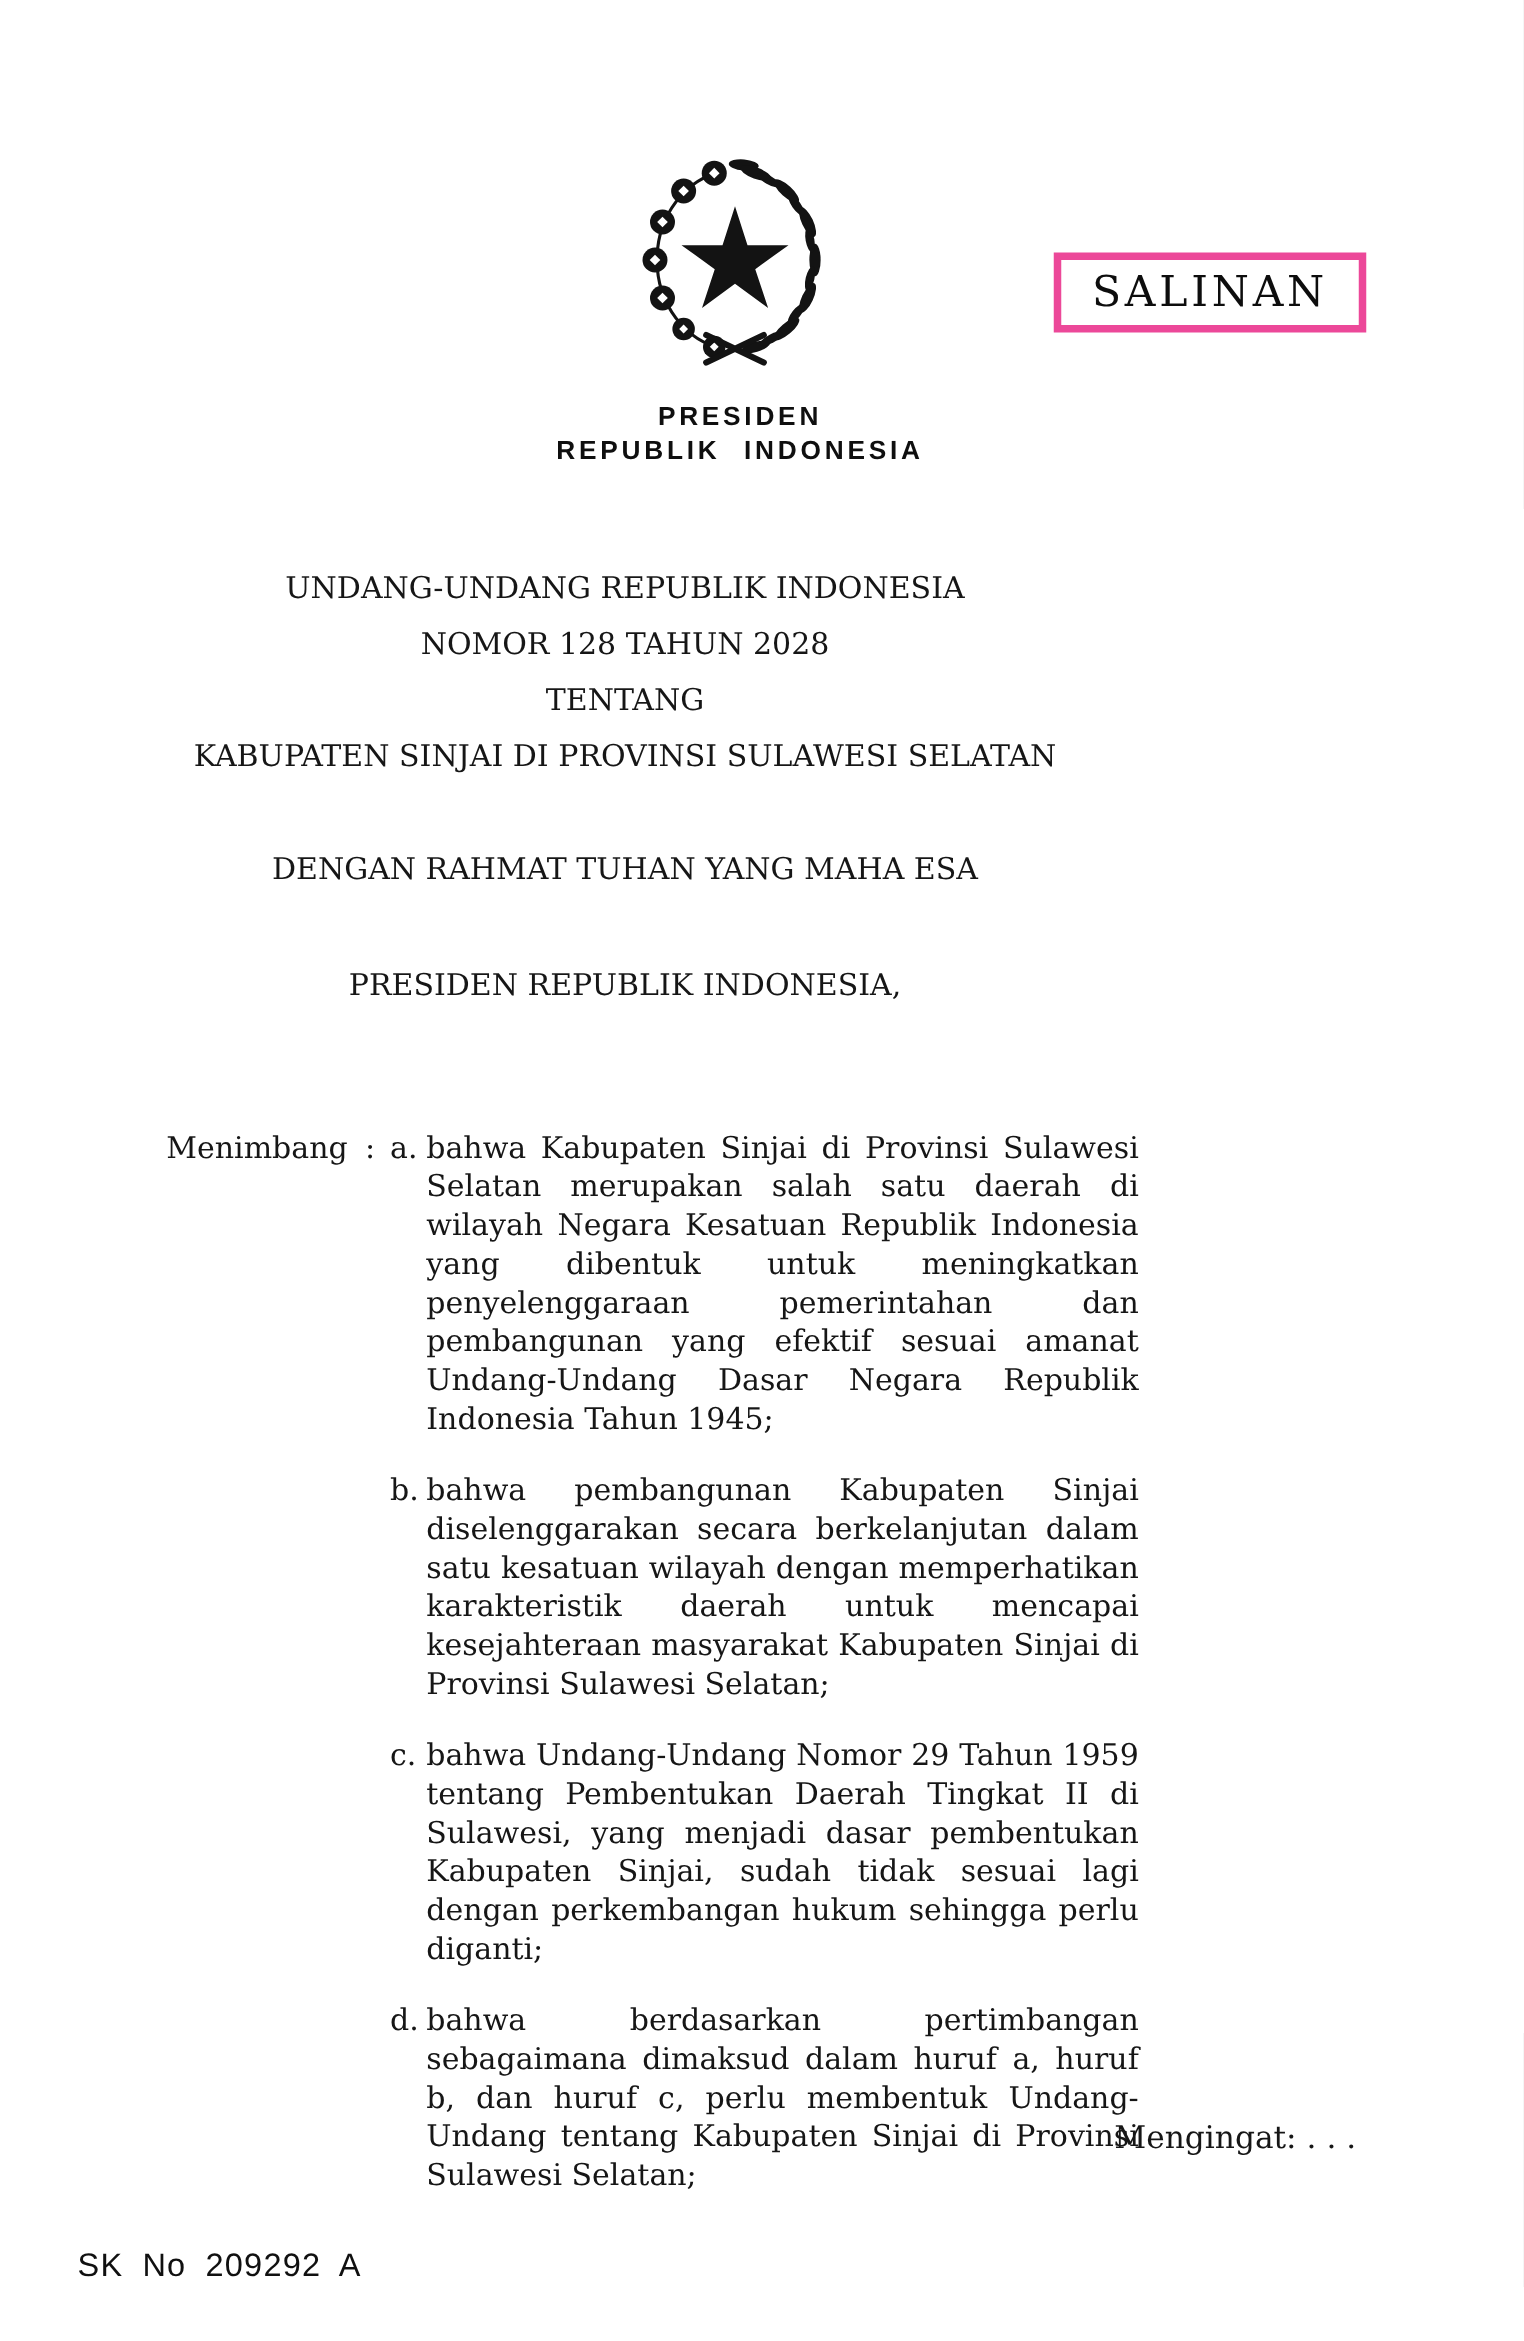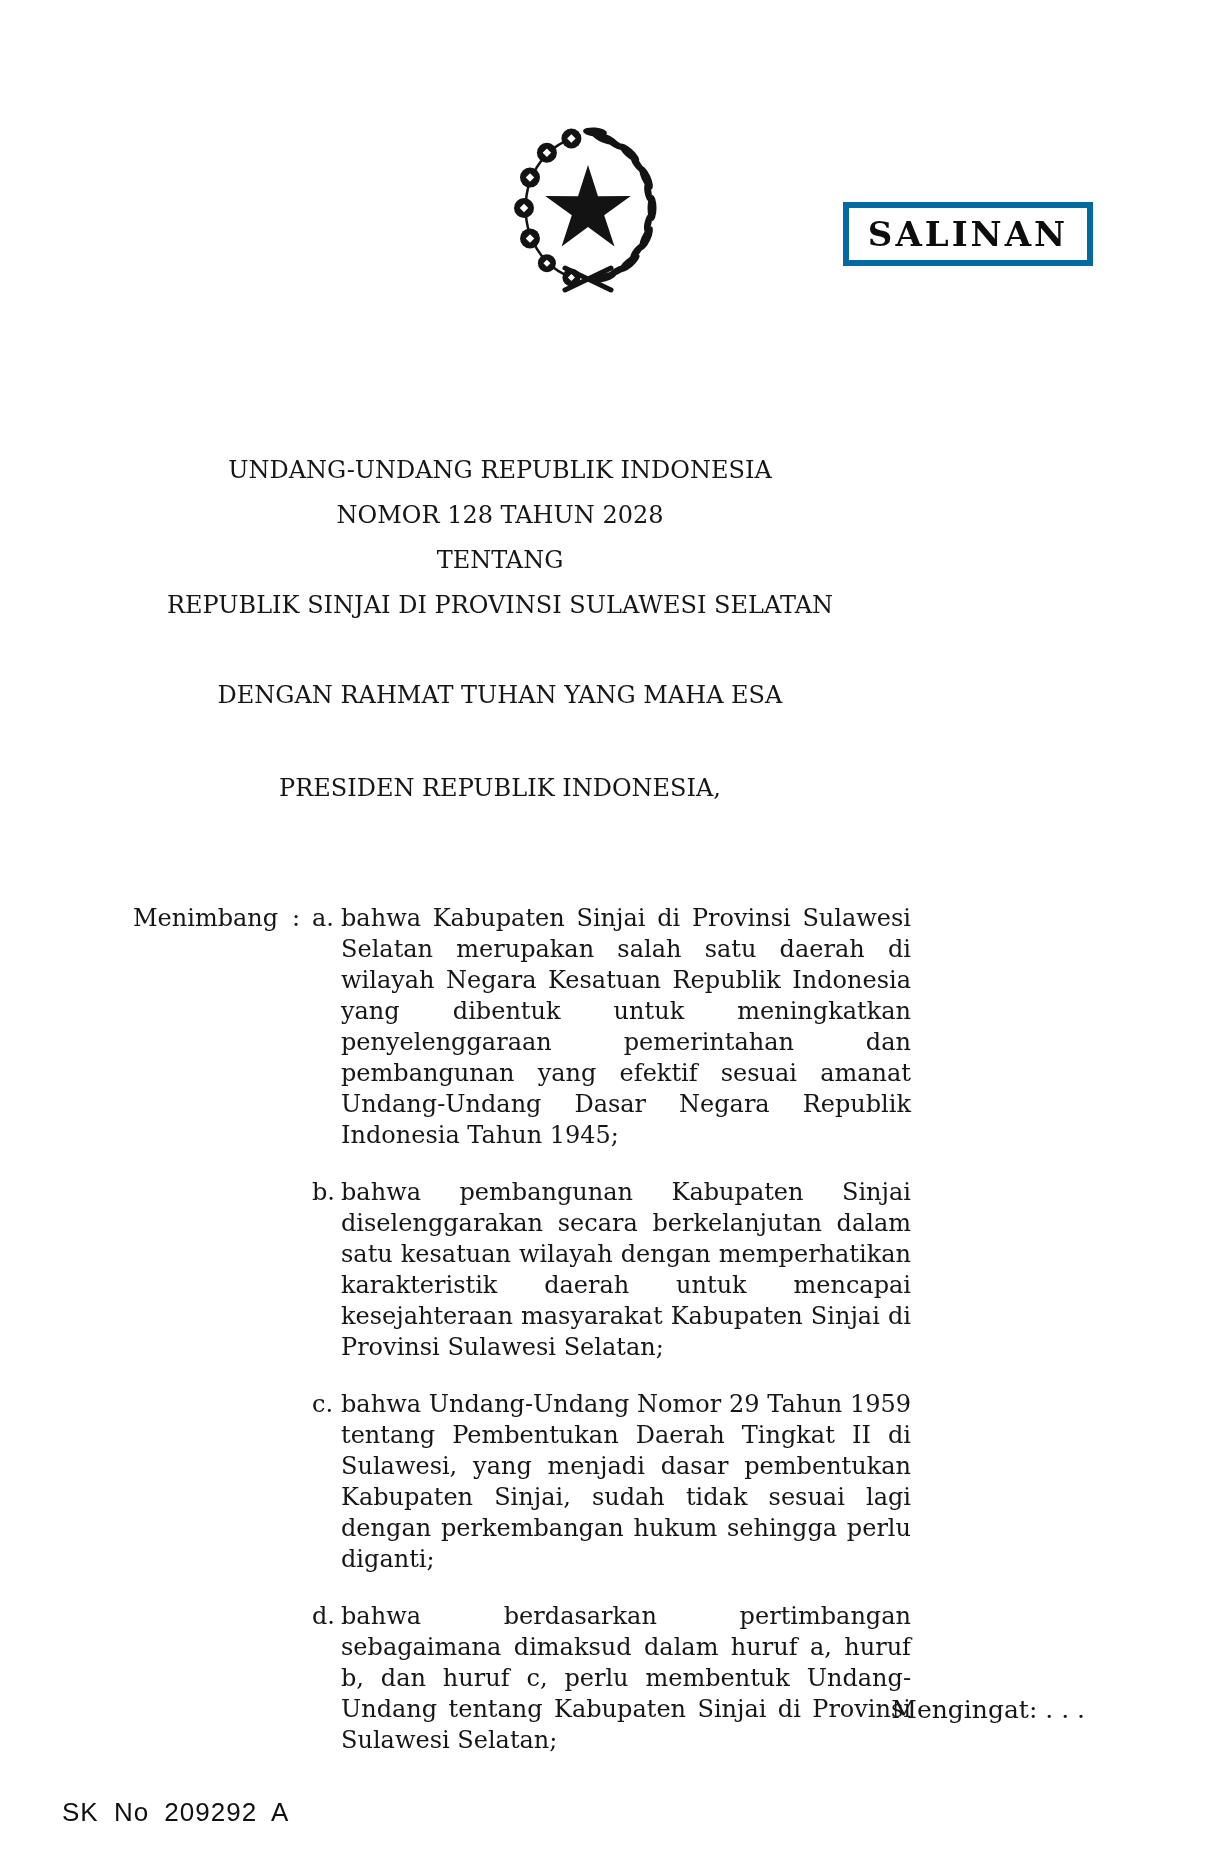--- a/index.html
+++ b/index.html
@@ -45,25 +45,25 @@
   }
 
   
   .salinan {
     position: absolute;
     left: 843px;
     top: 202px;
     width: 250px;
     height: 64px;
     box-sizing: border-box;
-    border: 6px solid #0369a1;
+    border: 6px solid #ec4899;
     display: flex;
     align-items: center;
     justify-content: center;
-    font-weight: 700;
+    font-weight: 400;
     font-size: 34px;
     letter-spacing: 3px;
     color: #0d0d0d;
   }
 
   
   .title-block {
     position: absolute;
     left: 150px;
     top: 458px;
@@ -172,30 +172,34 @@
         <ellipse cx="141" cy="74" rx="10" ry="3.5" transform="rotate(80 141 74)"></ellipse>
         <ellipse cx="141" cy="105" rx="10" ry="3.5" transform="rotate(103 141 105)"></ellipse>
         <ellipse cx="130" cy="133" rx="10" ry="3.5" transform="rotate(128 130 133)"></ellipse>
         <ellipse cx="110" cy="153" rx="10" ry="3.5" transform="rotate(152 110 153)"></ellipse>
       </g>
 
       <path d="M 58 172 L 104 150 M 58 150 L 104 172" fill="none" stroke="#131313" stroke-width="5" stroke-linecap="round"></path>
     </g>
   </svg>
 
+  <div class="letterhead-text">
+    <div class="letterhead-line1">PRESIDEN</div>
+    <div class="letterhead-line2">REPUBLIK INDONESIA</div>
+  </div>
 
   <div class="salinan">
     <span>SALINAN</span>
   </div>
 
   <div class="title-block">
     <div class="title-line">UNDANG-UNDANG REPUBLIK INDONESIA</div>
     <div class="title-line">NOMOR 128 TAHUN 2028</div>
     <div class="title-line">TENTANG</div>
-    <div class="title-line">REPUBLIK SINJAI DI PROVINSI SULAWESI SELATAN</div>
+    <div class="title-line">KABUPATEN SINJAI DI PROVINSI SULAWESI SELATAN</div>
   </div>
 
   <div class="invocation">DENGAN RAHMAT TUHAN YANG MAHA ESA</div>
 
   <div class="salutation">PRESIDEN REPUBLIK INDONESIA,</div>
 
   <div class="considerations">
     <div class="c-label">Menimbang</div>
     <div class="c-colon">:</div>
     <div class="c-items">

